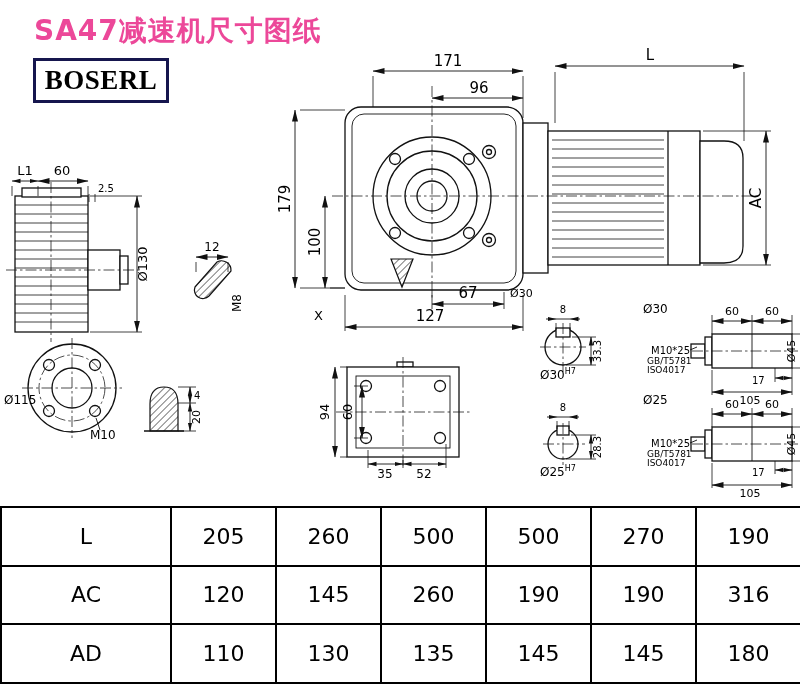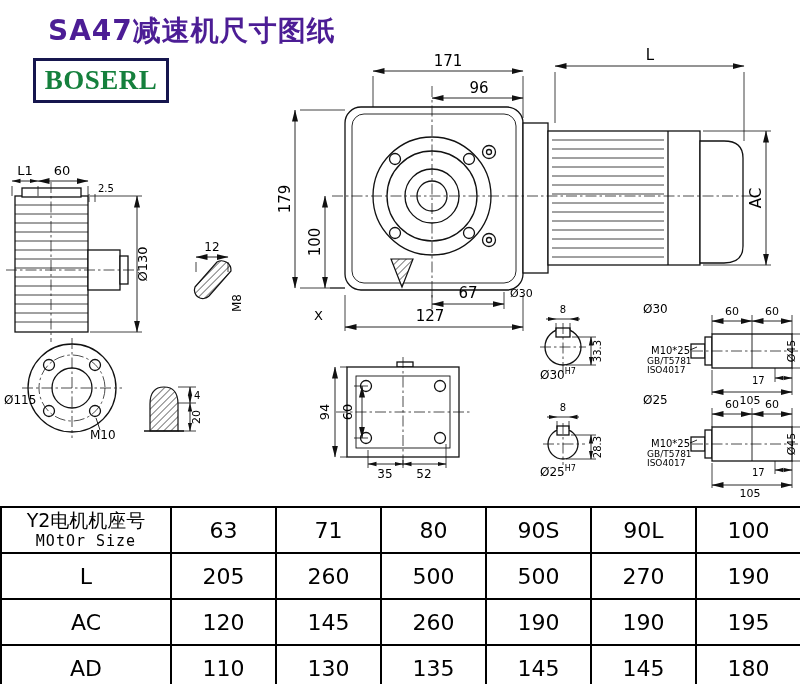--- a/index.html
+++ b/index.html
@@ -1,23 +1,23 @@
 <!DOCTYPE html>
 <html><head>
 <meta charset="utf-8">
 <style>
   html,body{margin:0;padding:0;}
   body{width:800px;height:684px;position:relative;background:#fff;overflow:hidden;
        font-family:"DejaVu Sans","Liberation Sans",sans-serif;}
-  .title{position:absolute;left:48px;top:12px;font-size:28px;font-weight:700;color:#4c1d95;
+  .title{position:absolute;left:34px;top:12px;font-size:28px;font-weight:700;color:#ec4899;
          letter-spacing:1px;white-space:nowrap;}
   .brand-box{position:absolute;left:33px;top:58px;width:130px;height:39px;border:3px solid #16164e;
              display:flex;align-items:center;justify-content:center;background:#fff;}
   .brand-text{font-family:"Liberation Serif","DejaVu Serif",serif;font-weight:700;font-size:27px;
-              color:#15803d;letter-spacing:.5px;}
+              color:#000000;letter-spacing:.5px;}
   svg.drawing{position:absolute;left:0;top:0;}
   .ol{fill:none;stroke:#111;stroke-width:1.3;}
   .thin{stroke-width:.9;}
   .fw{fill:#fff;stroke:#111;stroke-width:1.3;}
   .dm{fill:none;stroke:#111;stroke-width:.9;}
   .ex{fill:none;stroke:#111;stroke-width:.8;}
   .cl{fill:none;stroke:#111;stroke-width:.75;stroke-dasharray:11 3 2.5 3;}
   .ht{fill:url(#hatch);stroke:#111;stroke-width:1.2;}
   svg text{fill:#000;font-family:"DejaVu Sans","Liberation Sans",sans-serif;}
   .t15{font-size:15px;}.t13{font-size:13px;}.t12{font-size:12px;}
@@ -241,48 +241,36 @@
     <col style="width:170px">
     <col style="width:105px">
       <col style="width:105px">
       <col style="width:105px">
     <col style="width:105px">
       <col style="width:105px">
       <col style="width:105px">
   </colgroup>
   <tbody>
     <tr>
-      <td class="c0">
-        <div class="cn">Y2电机机座号</div>
-        <div class="en">MOtOr Size</div>
-      </td>
-      <td>63</td>
-      <td>71</td>
-      <td>80</td>
-      <td>90S</td>
-      <td>90L</td>
-      <td>100</td>
-    </tr>
-    <tr>
       <td class="c0">L</td>
       <td>205</td>
       <td>260</td>
       <td>500</td>
       <td>500</td>
       <td>270</td>
       <td>190</td>
     </tr>
     <tr>
       <td class="c0">AC</td>
       <td>120</td>
       <td>145</td>
       <td>260</td>
       <td>190</td>
       <td>190</td>
-      <td>195</td>
+      <td>316</td>
     </tr>
     <tr>
       <td class="c0">AD</td>
       <td>110</td>
       <td>130</td>
       <td>135</td>
       <td>145</td>
       <td>145</td>
       <td>180</td>
     </tr>

